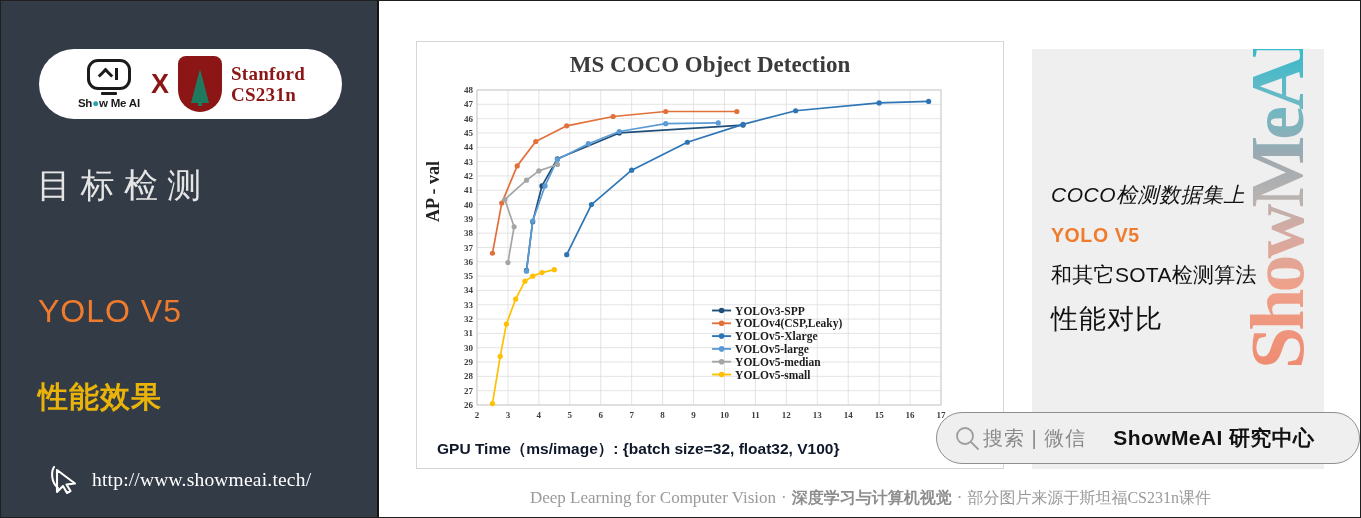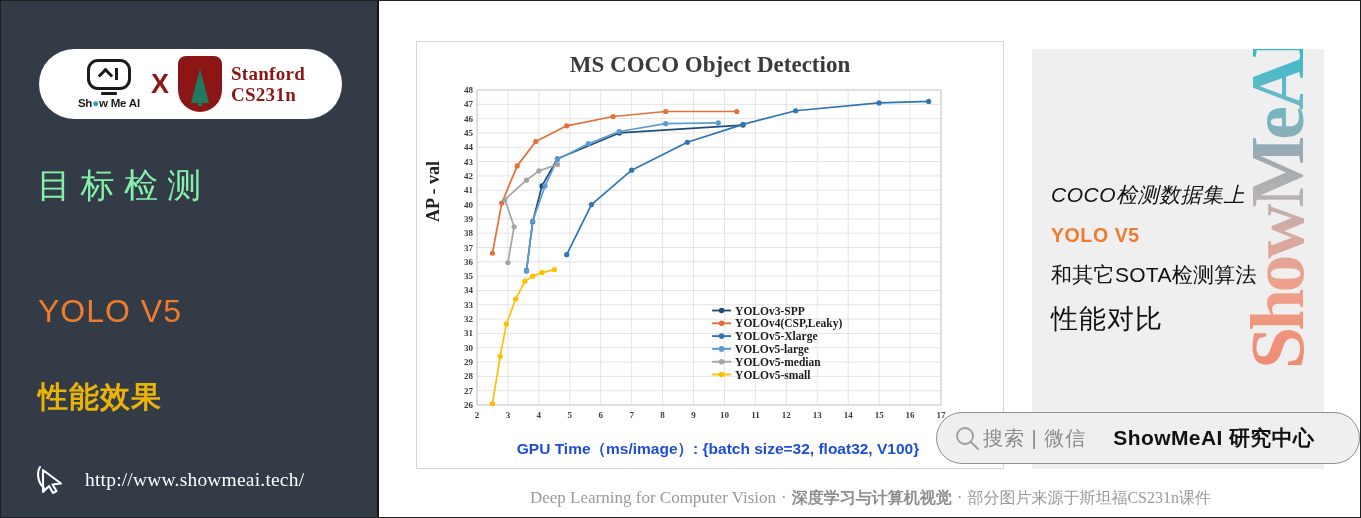--- a/index.html
+++ b/index.html
@@ -81,39 +81,39 @@
     width: 4px; height: 12px; background:#1d7a5f;
   }
   #stanford-text {
     color: #8c1515; font-weight: bold; line-height: 1.12;
     font-size: 19px; font-family: "Liberation Serif", serif;
     letter-spacing: 0.3px;
   }
   #main-title-cn {
     position: absolute; left: 36px; top: 162px;
     width: 310px;
-    color: #86efac; font-size: 34px; font-weight: 500;
+    color: #e5e5e5; font-size: 34px; font-weight: 500;
     display: flex; justify-content: space-between;
     font-family: "Liberation Sans", sans-serif;
   }
   #left-sub1 {
     position: absolute; left: 37px; top: 292px;
     color: #f07b2c; font-size: 32px; letter-spacing: 1px;
     font-family: "Liberation Sans", sans-serif;
   }
   #left-sub2 {
     position: absolute; left: 37px; top: 363px;
     color: #eab308; font-size: 30px; font-weight: bold;
     letter-spacing: 1px;
     font-family: "Liberation Sans", sans-serif;
     margin-top: 13px;
   }
   #url-row {
-    position: absolute; left: 34px; bottom: 21px;
-    display: flex; align-items: center; gap: 20px;
+    position: absolute; left: 48px; bottom: 21px;
+    display: flex; align-items: center; gap: 13px;
   }
   #cursor-icon { width: 30px; height: 32px; }
   #url-text {
     color: #ffffff; font-size: 19.5px; letter-spacing: 0.2px;
     font-family: "Liberation Serif", serif;
   }
 
   
   #chart-card {
     position: absolute; left: 415px; top: 40px;
@@ -131,23 +131,23 @@
     position: absolute; left: 6px; top: 180px;
     transform: rotate(-90deg); transform-origin: left top;
     font-family: "Liberation Serif", serif;
     font-weight: bold; font-size: 18px; color: #222;
     white-space: nowrap;
   }
   #plot-wrap { position: absolute; left: 34px; top: 42px; width: 498px; height: 345px; }
   #svg-plot { display:block; }
   #x-axis-label {
     position: absolute; left: 20px; right: 4px; bottom: 8px;
-    text-align: center;
-    font-family: "Liberation Sans", sans-serif;
-    font-weight: bold; font-size: 15.5px; color: #1d4ed8;
+    text-align: left;
+    font-family: "Liberation Sans", sans-serif;
+    font-weight: bold; font-size: 15.5px; color: #0f172a;
     white-space: nowrap;
   }
   .tick-lbl {
     font-family: "Liberation Serif", serif;
     font-size: 9px; fill: #3d3d3d; font-weight: bold;
   }
   .legend-lbl {
     font-family: "Liberation Serif", serif;
     font-size: 11.5px; fill: #1c1c1c; font-weight: bold;
   }

